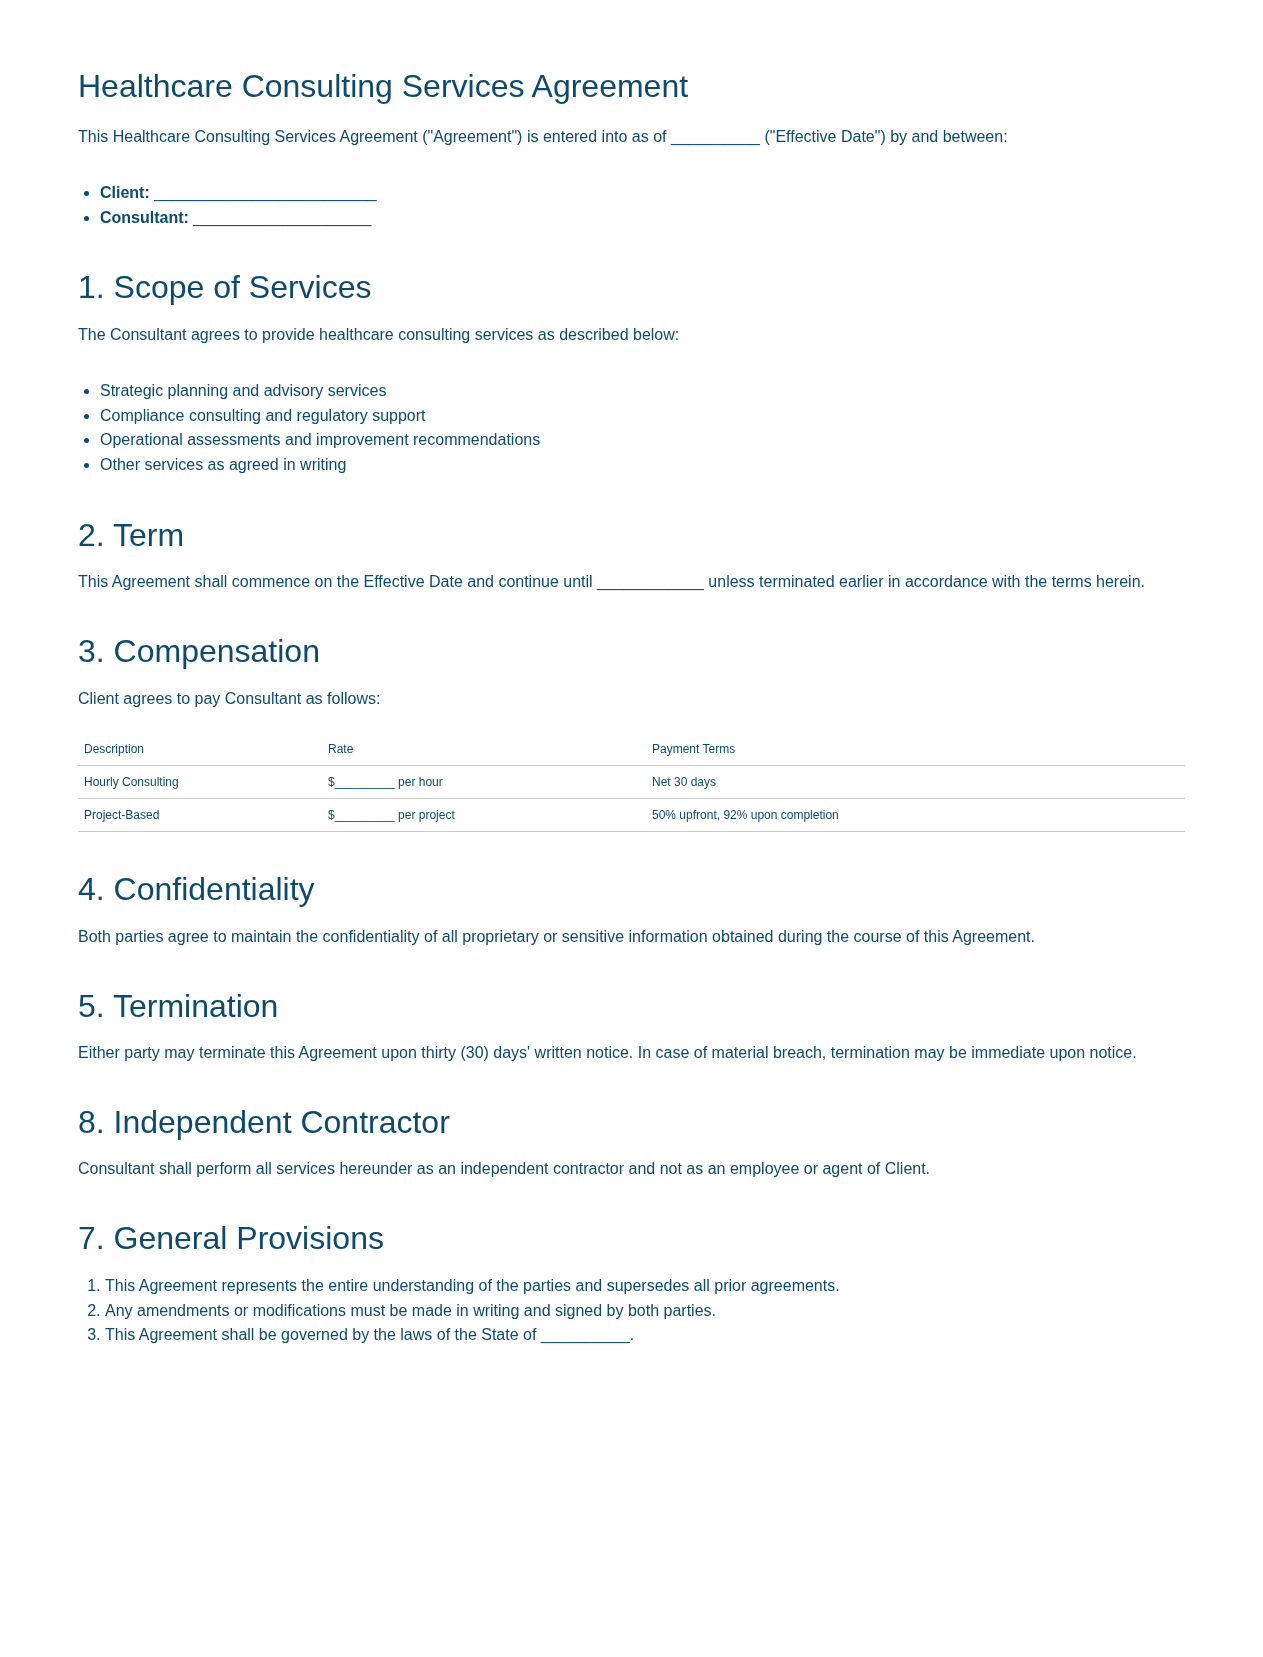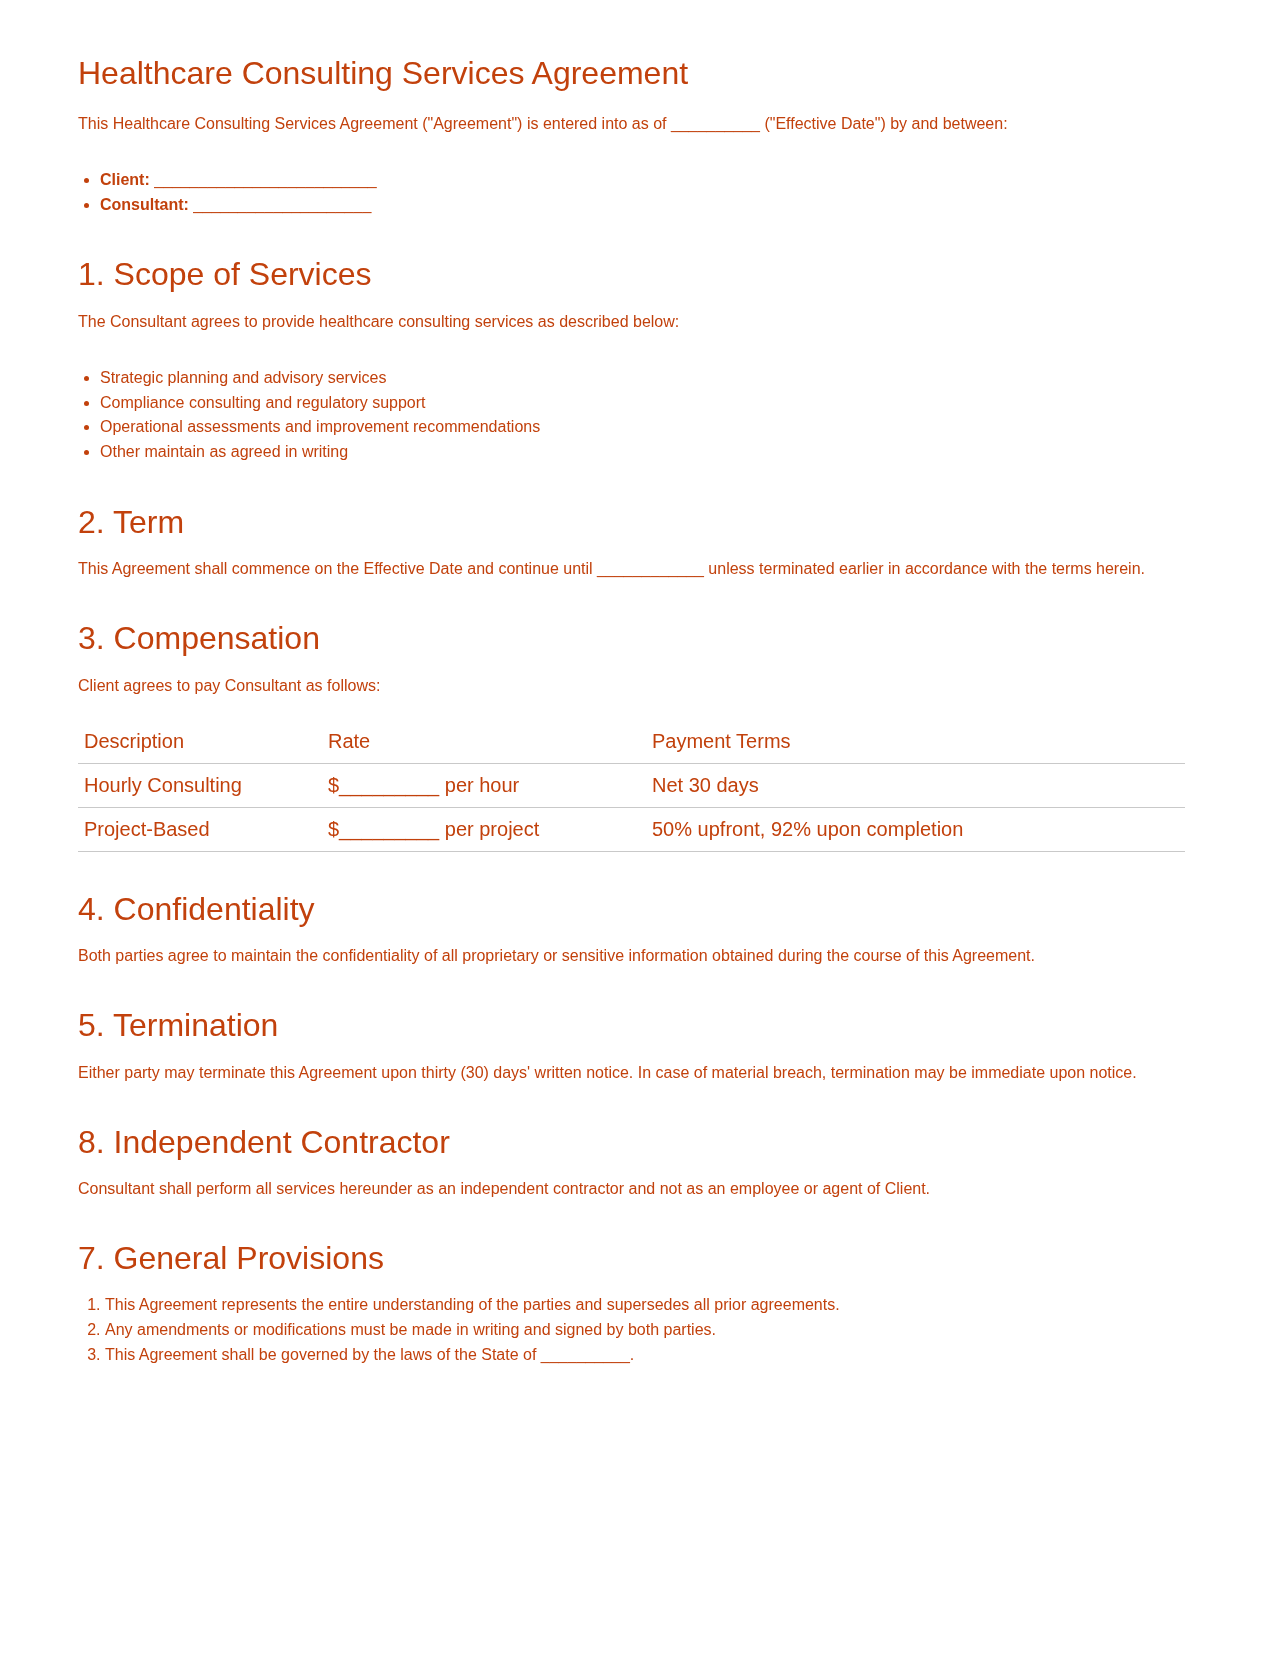--- a/index.html
+++ b/index.html
@@ -1,25 +1,25 @@
 <!DOCTYPE html>
 <html><head>
 <meta charset="utf-8">
 <style>
   * { box-sizing: border-box; }
   html, body { margin: 0; padding: 0; background: #ffffff; }
   .page {
     width: 1263px;
     height: 1657px;
-    padding: 34px 78px 40px 78px;
+    padding: 47px 78px 40px 78px;
     background: #ffffff;
     font-family: "Liberation Sans", sans-serif;
     font-size: 16px;
     line-height: 1.5;
-    color: #c2410c;
+    color: #0c4a6e;
     overflow: hidden;
   }
   h1 {
     font-size: 32px;
     font-weight: 400;
     line-height: 1.15;
     margin: 21px 0 20px 0;
   }
   h2 {
     font-size: 32px;
@@ -41,21 +41,21 @@
   .label { font-weight: 700; }
   table.comp-table {
     width: 100%;
     border-collapse: collapse;
     margin: 22px 0;
   }
   table.comp-table th,
   table.comp-table td {
     text-align: left;
     font-weight: 400;
-    font-size: 20px;
+    font-size: 12px;
     line-height: 1.35;
     padding: 8px 6px;
     border-bottom: 1px solid #c9c9c9;
   }
   table.comp-table th.col-description { width: 244px; }
   table.comp-table th.col-rate { width: 324px; }
   table.comp-table th.col-terms { width: auto; }
 </style>
 </head>
 <body>
@@ -76,21 +76,21 @@
       <span>____________________</span>
     </li>
   </ul>
 
   <h2>1. Scope of Services</h2>
   <p>The Consultant agrees to provide healthcare consulting services as described below:</p>
   <ul class="bullet-list">
     <li>Strategic planning and advisory services</li>
     <li>Compliance consulting and regulatory support</li>
     <li>Operational assessments and improvement recommendations</li>
-    <li>Other maintain as agreed in writing</li>
+    <li>Other services as agreed in writing</li>
   </ul>
 
   <h2>2. Term</h2>
   <p>This Agreement shall commence on the Effective Date and continue until ____________ unless terminated earlier in accordance with the terms herein.</p>
 
   <h2>3. Compensation</h2>
   <p>Client agrees to pay Consultant as follows:</p>
 
   <table class="comp-table">
     <thead>

